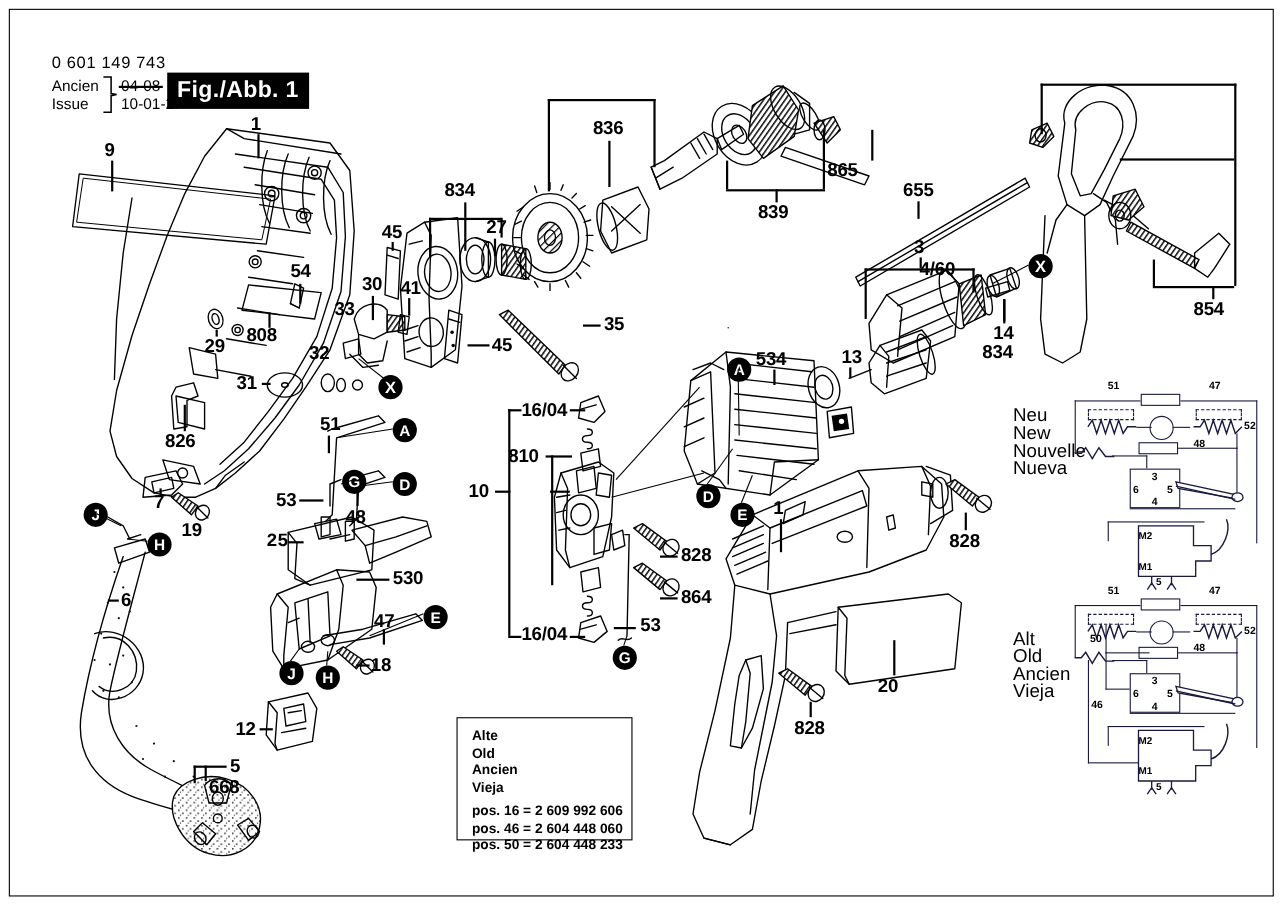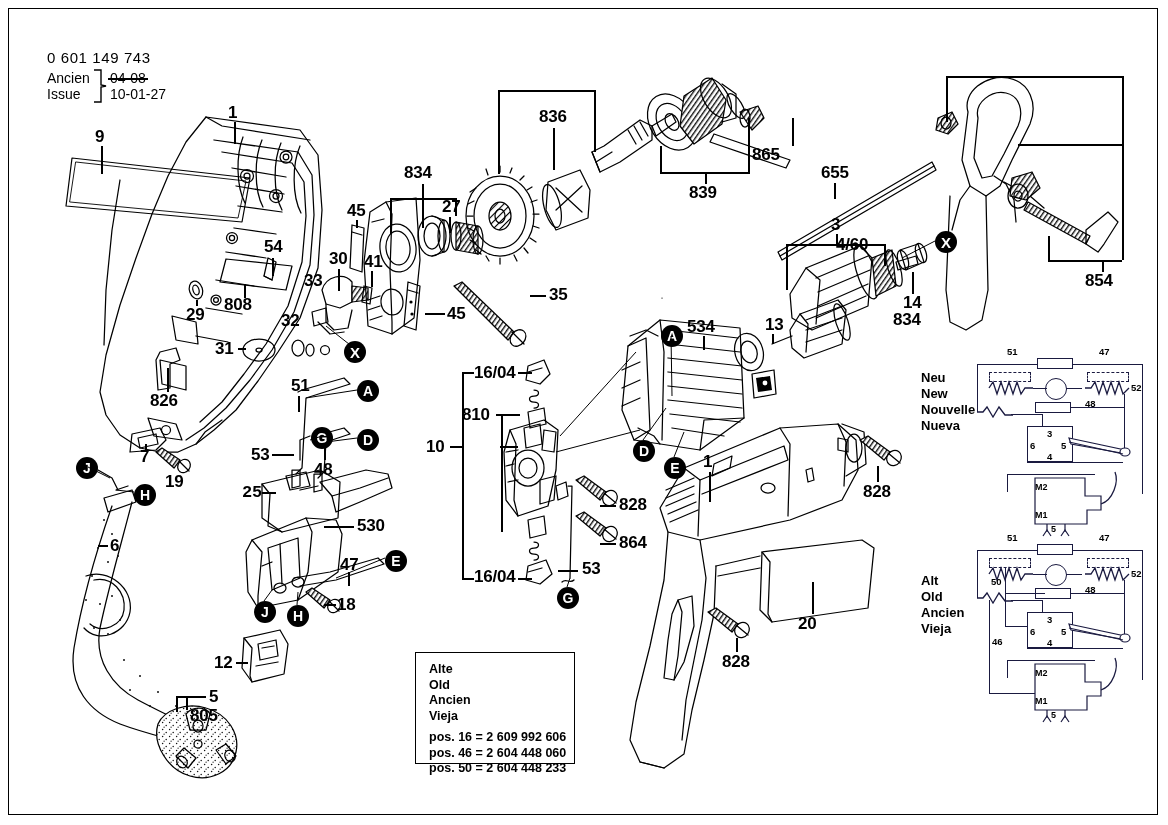--- a/index.html
+++ b/index.html
@@ -83,21 +83,21 @@
   
   .wd{position:absolute;}
   .wd .w{position:absolute;background:#1a1a40;}
   .wd .wh{height:1.3px;}
   .wd .wv{width:1.3px;}
   .wd .box{position:absolute;border:1.3px solid #1a1a40;background:#fff;box-sizing:border-box;}
   .wd .dbox{position:absolute;border:1.3px dashed #1a1a40;box-sizing:border-box;}
   .wd .circ{position:absolute;border:1.4px solid #1a1a40;border-radius:50%;background:#fff;box-sizing:border-box;}
   .wd .t{position:absolute;font-size:9.5px;font-weight:bold;color:#000;white-space:nowrap;}
   .wd .t2{position:absolute;font-size:9px;font-weight:bold;color:#000;white-space:nowrap;}
-  .wdtitle{position:absolute;font-size:13px;font-weight:bold;line-height:16px;color:#000;}
+  .wdtitle{position:absolute;font-size:17px;font-weight:normal;line-height:16px;color:#000;}
   svg{display:block;overflow:visible;}
   .art{position:absolute;left:0;top:0;width:1168px;height:825px;pointer-events:none;}
   .art *{vector-effect:non-scaling-stroke;}
 </style>
 </head>
 <body>
 
 <div id="page">
   <div class="frame"></div>
 
@@ -108,20 +108,21 @@
 
   <svg class="abs" style="left:92px;top:68px;" width="16" height="36">
     <path d="M2 2 L9 2 L9 17 L14 18 L9 19 L9 34 L2 34" fill="none" stroke="#000" stroke-width="1.4"></path>
   </svg>
 
   <div class="lbl hdr-small" style="left:110px;top:71px;">
     <span class="struck">04-08</span>
   </div>
   <div class="lbl hdr-small" style="left:110px;top:87px;">10-01-27</div>
 
+  <div class="figbadge">Fig./Abb. 1</div>
 
   <svg class="art" viewBox="0 0 1168 825" xmlns="http://www.w3.org/2000/svg">
     <defs>
       <pattern id="speck" width="7" height="7" patternUnits="userSpaceOnUse">
         <rect width="7" height="7" fill="#fff"></rect>
         <circle cx="1.6" cy="1.6" r="0.75" fill="#111"></circle>
         <circle cx="5.2" cy="4.4" r="0.75" fill="#111"></circle>
         <circle cx="3.1" cy="6.2" r="0.6" fill="#111"></circle>
       </pattern>
       <pattern id="knurl" width="4" height="4" patternUnits="userSpaceOnUse" patternTransform="rotate(35)">
@@ -674,21 +675,21 @@
   <div class="lbl num" style="left:314px;top:461px;">48</div>
   <div class="lbl num" style="left:242px;top:484px;font-family:Liberation Mono, monospace;">25</div>
   <div class="lbl num" style="left:357px;top:517px;">530</div>
   <div class="lbl num" style="left:340px;top:556px;">47</div>
   <div class="lbl num" style="left:337px;top:596px;">18</div>
   <div class="lbl num" style="left:140px;top:448px;">7</div>
   <div class="lbl num" style="left:165px;top:473px;">19</div>
   <div class="lbl num" style="left:110px;top:537px;">6</div>
   <div class="lbl num" style="left:214px;top:654px;">12</div>
   <div class="lbl num" style="left:209px;top:688px;">5</div>
-  <div class="lbl num" style="left:190px;top:707px;">805</div>
+  <div class="lbl num" style="left:190px;top:707px;">668</div>
   <div class="lbl num" style="left:703px;top:453px;">1</div>
   <div class="lbl num" style="left:863px;top:483px;">828</div>
   <div class="lbl num" style="left:722px;top:653px;">828</div>
   <div class="lbl num" style="left:798px;top:615px;">20</div>
 
   <div class="cmark" style="left:357px;top:380px;">A</div>
   <div class="cmark" style="left:311px;top:427px;">G</div>
   <div class="cmark" style="left:357px;top:429px;">D</div>
   <div class="cmark" style="left:385px;top:550px;">E</div>
   <div class="cmark" style="left:254px;top:601px;">J</div>

